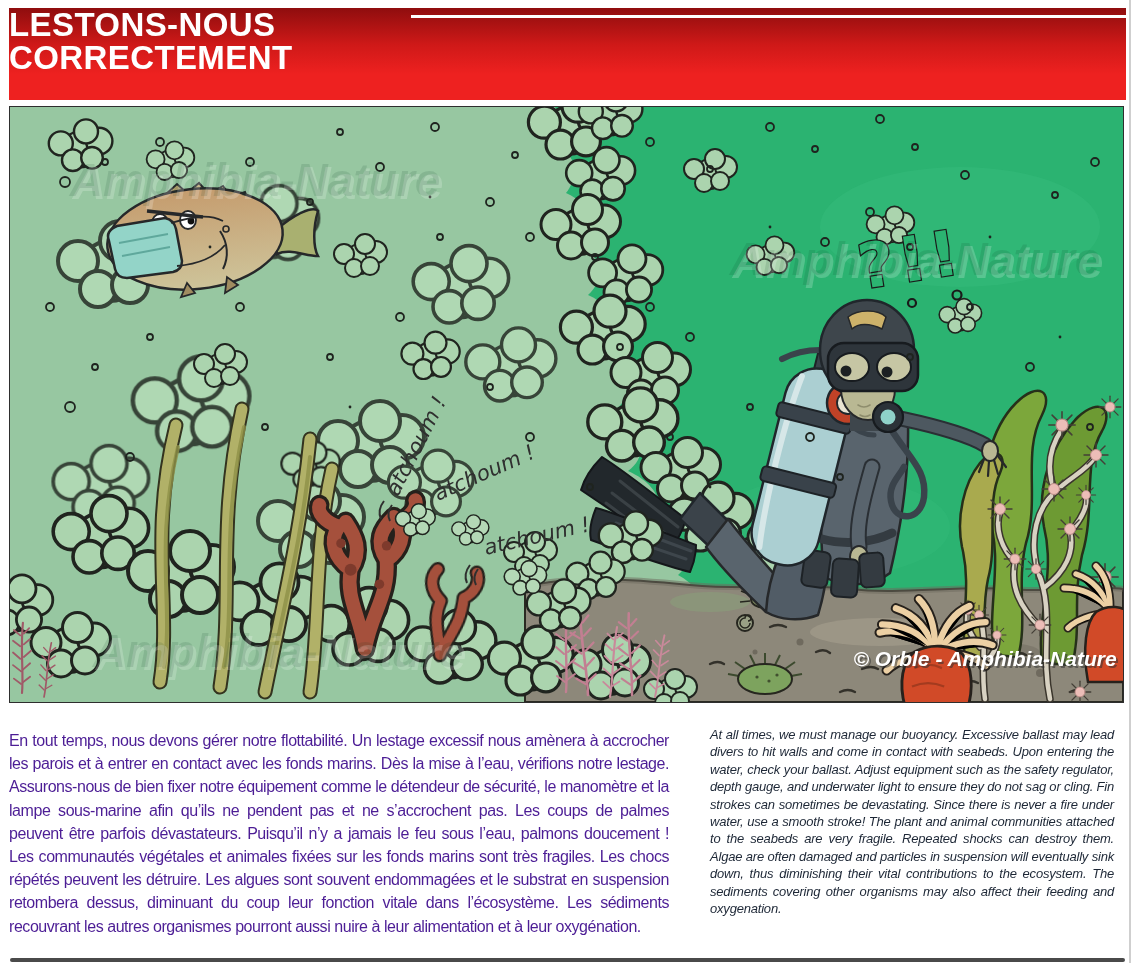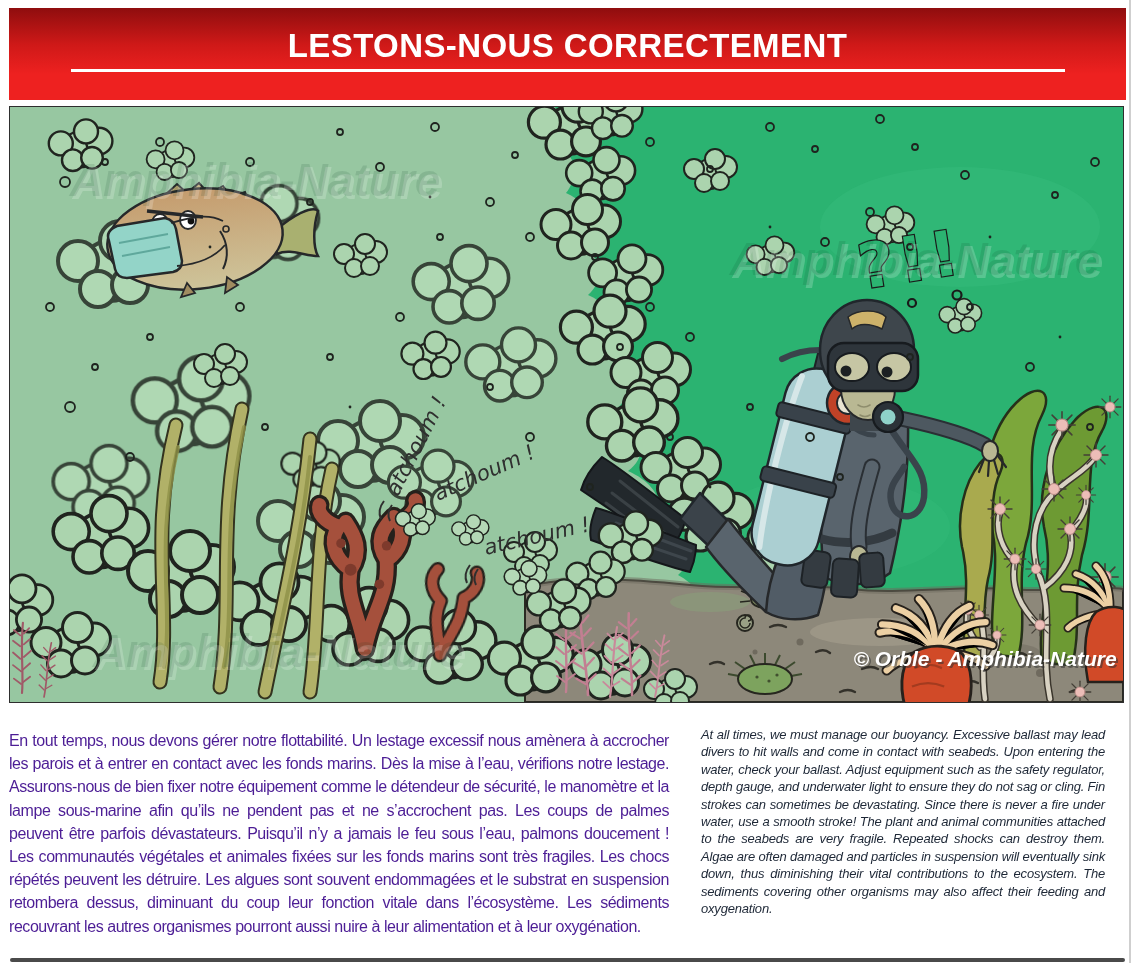--- a/index.html
+++ b/index.html
@@ -2,31 +2,31 @@
 <html><head>
 <meta charset="utf-8">
 <style>
   html,body{margin:0;padding:0;background:#ffffff;}
   body{width:1134px;height:965px;position:relative;font-family:"Liberation Sans",sans-serif;overflow:hidden;}
   .page{position:relative;box-sizing:border-box;width:1134px;height:965px;padding:8px 8px 0 9px;}
   .right-edge{position:absolute;top:0;right:3px;width:2px;height:963px;background:#cfcfcf;}
   .bottom-bar{position:absolute;left:10px;right:9px;bottom:3px;height:4px;background:#4a4a4a;border-radius:3px;}
   
   .banner{height:92px;background:linear-gradient(180deg,#8f0d0e 0%,#cf1918 40%,#ee2120 72%,#ee2120 100%);
-          display:flex;flex-direction:column;align-items:center;justify-content:center;}
+          display:flex;flex-direction:row;align-items:flex-start;justify-content:center;}
   .banner-title{color:#fff;font-weight:bold;font-size:33px;letter-spacing:.4px;line-height:1;}
   .banner-rule{width:994px;height:3px;background:#fff;margin:7px 0 8px;}
   .banner-sub{color:#fff;font-weight:bold;font-style:italic;font-size:25px;letter-spacing:.6px;line-height:1;}
   
   .art{margin-top:6px;width:1113px;height:595px;border:1.5px solid #2e2e2e;background:#2bb371;}
   .art svg{display:block;}
   
   .columns{display:flex;margin-top:10px;}
   .fr{width:660px;font-size:16px;letter-spacing:-0.45px;line-height:1.45;text-align:justify;color:#4c1d95;}
-  .en{width:404px;margin-left:32px;margin-right:9px;font-style:italic;font-size:13px;letter-spacing:-0.2px;
+  .en{width:404px;margin-left:41px;margin-right:9px;font-style:italic;font-size:13px;letter-spacing:-0.2px;
       line-height:1.34;text-align:justify;color:#1d2736;}
   text{user-select:none;}
 </style>
 </head>
 <body>
 
 <div class="page">
 
   <header class="banner">
     <div class="banner-title">LESTONS-NOUS CORRECTEMENT</div>

